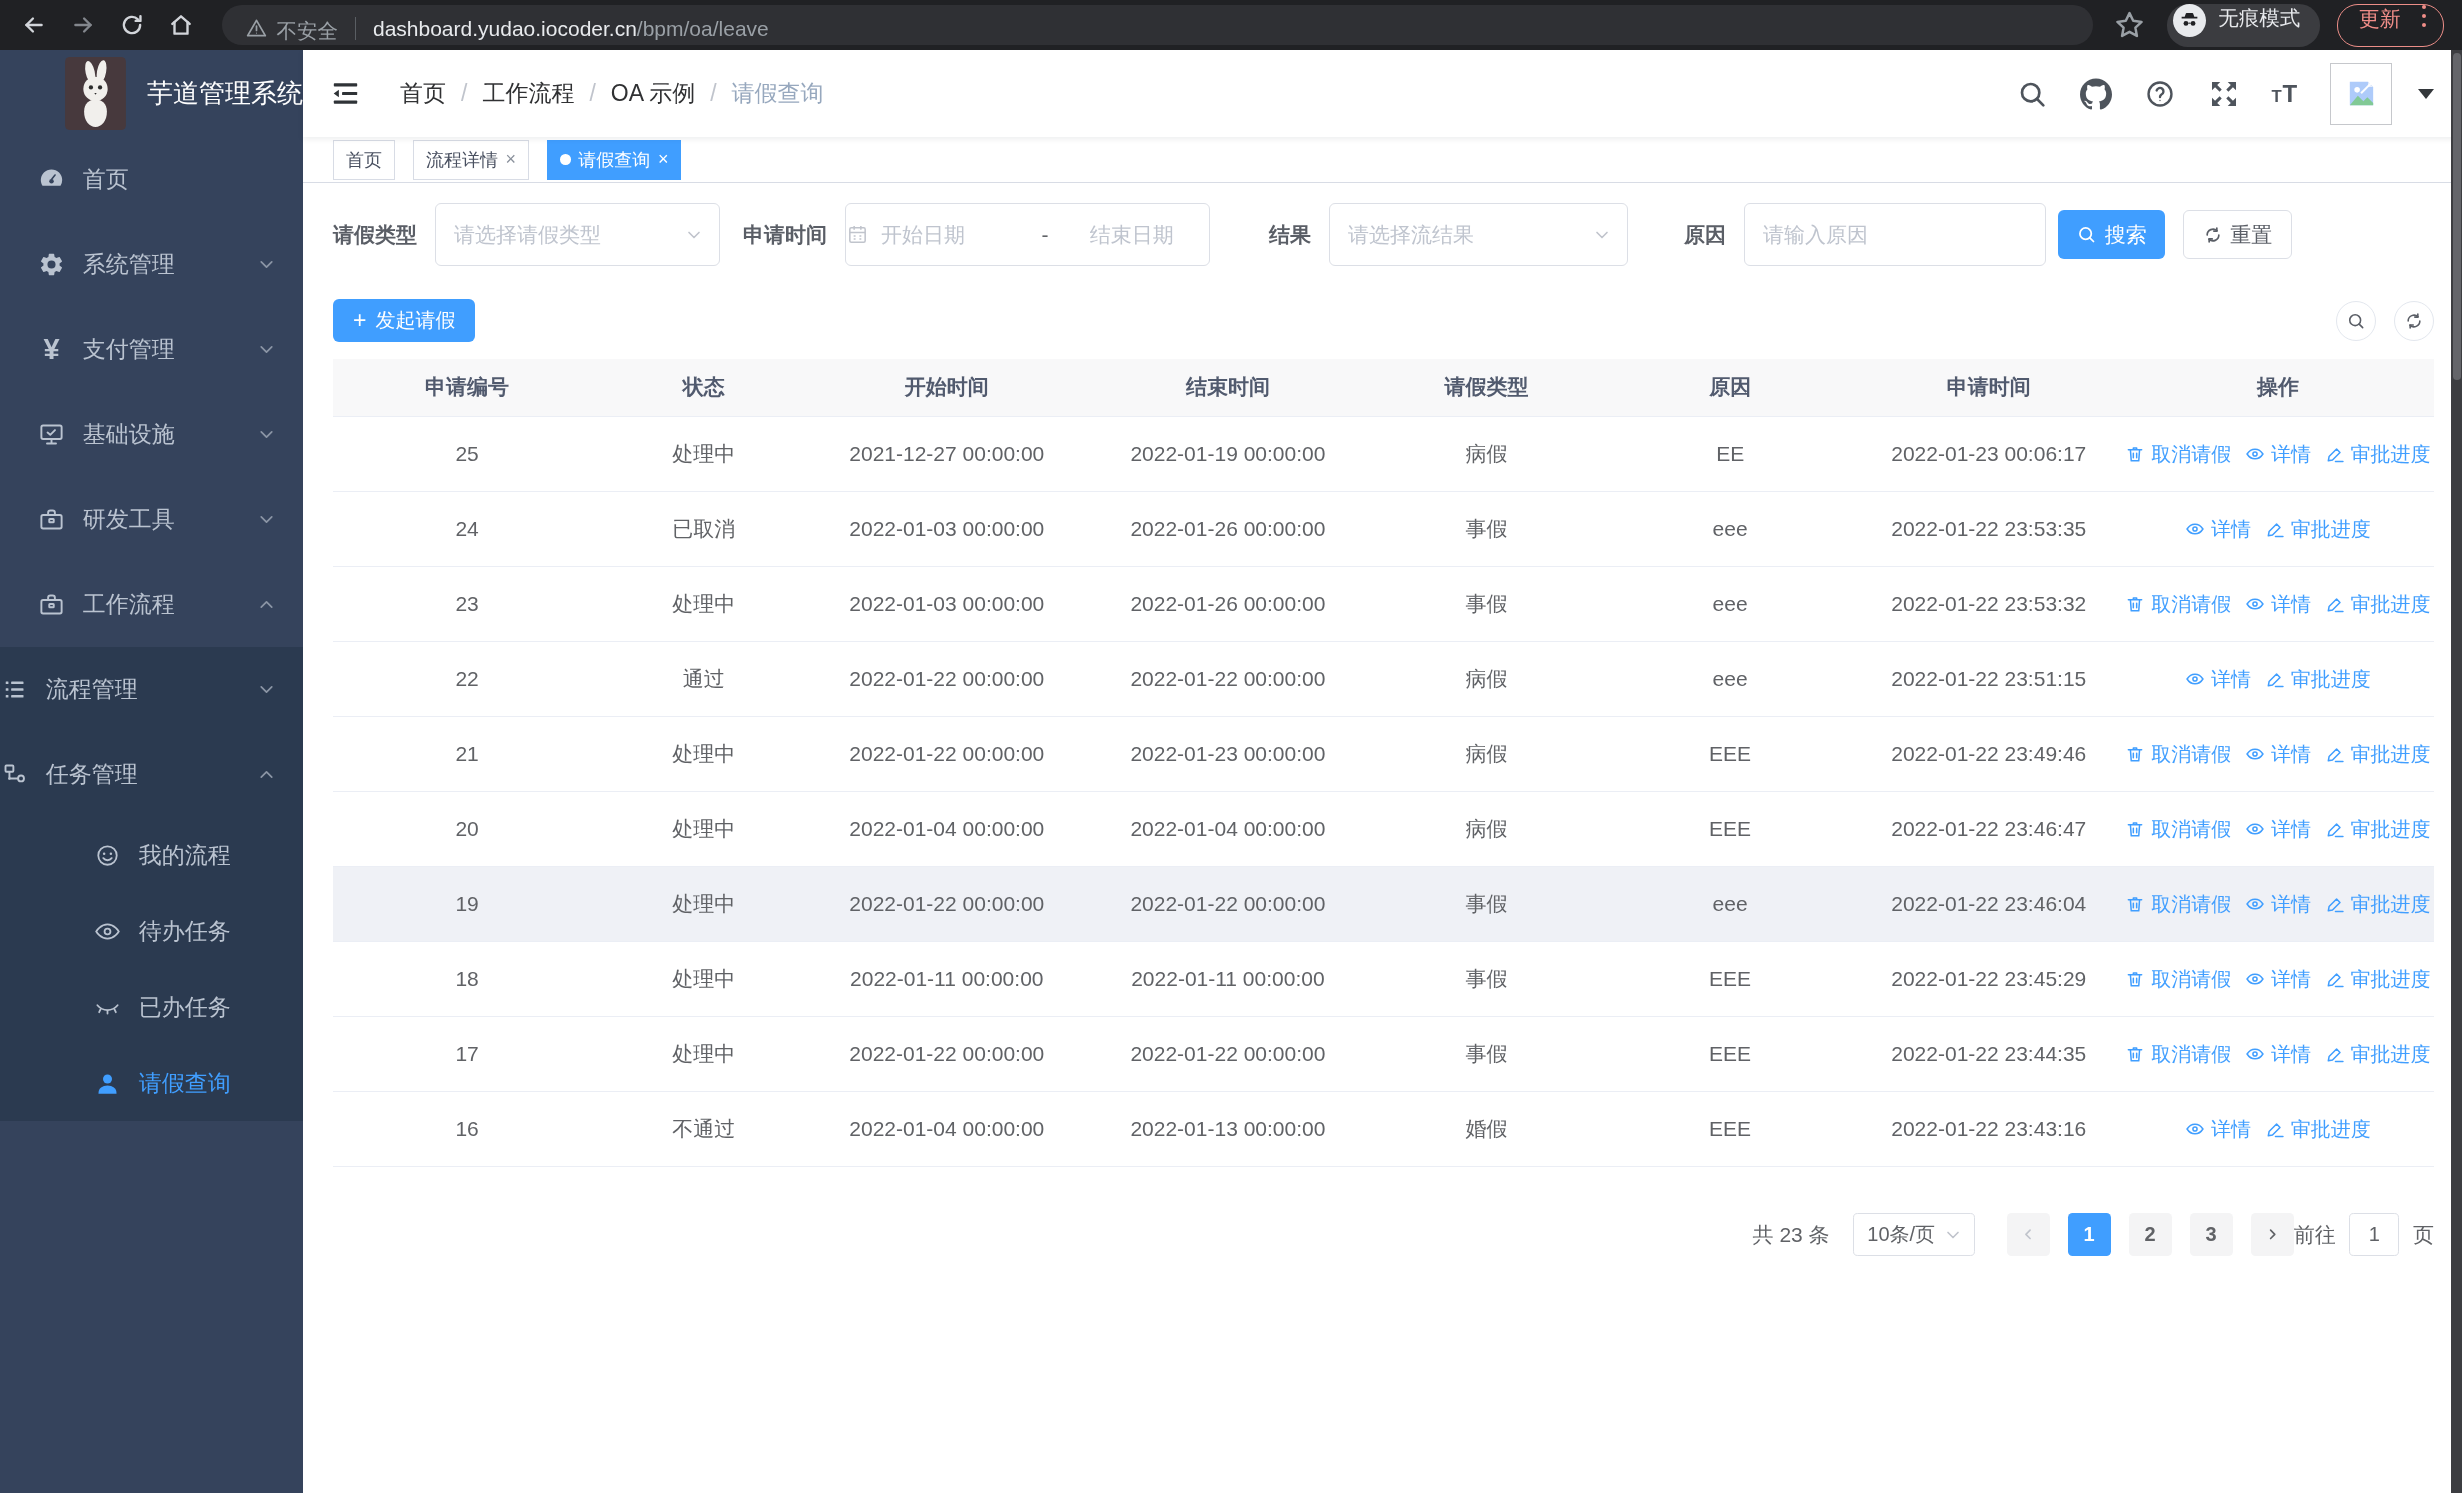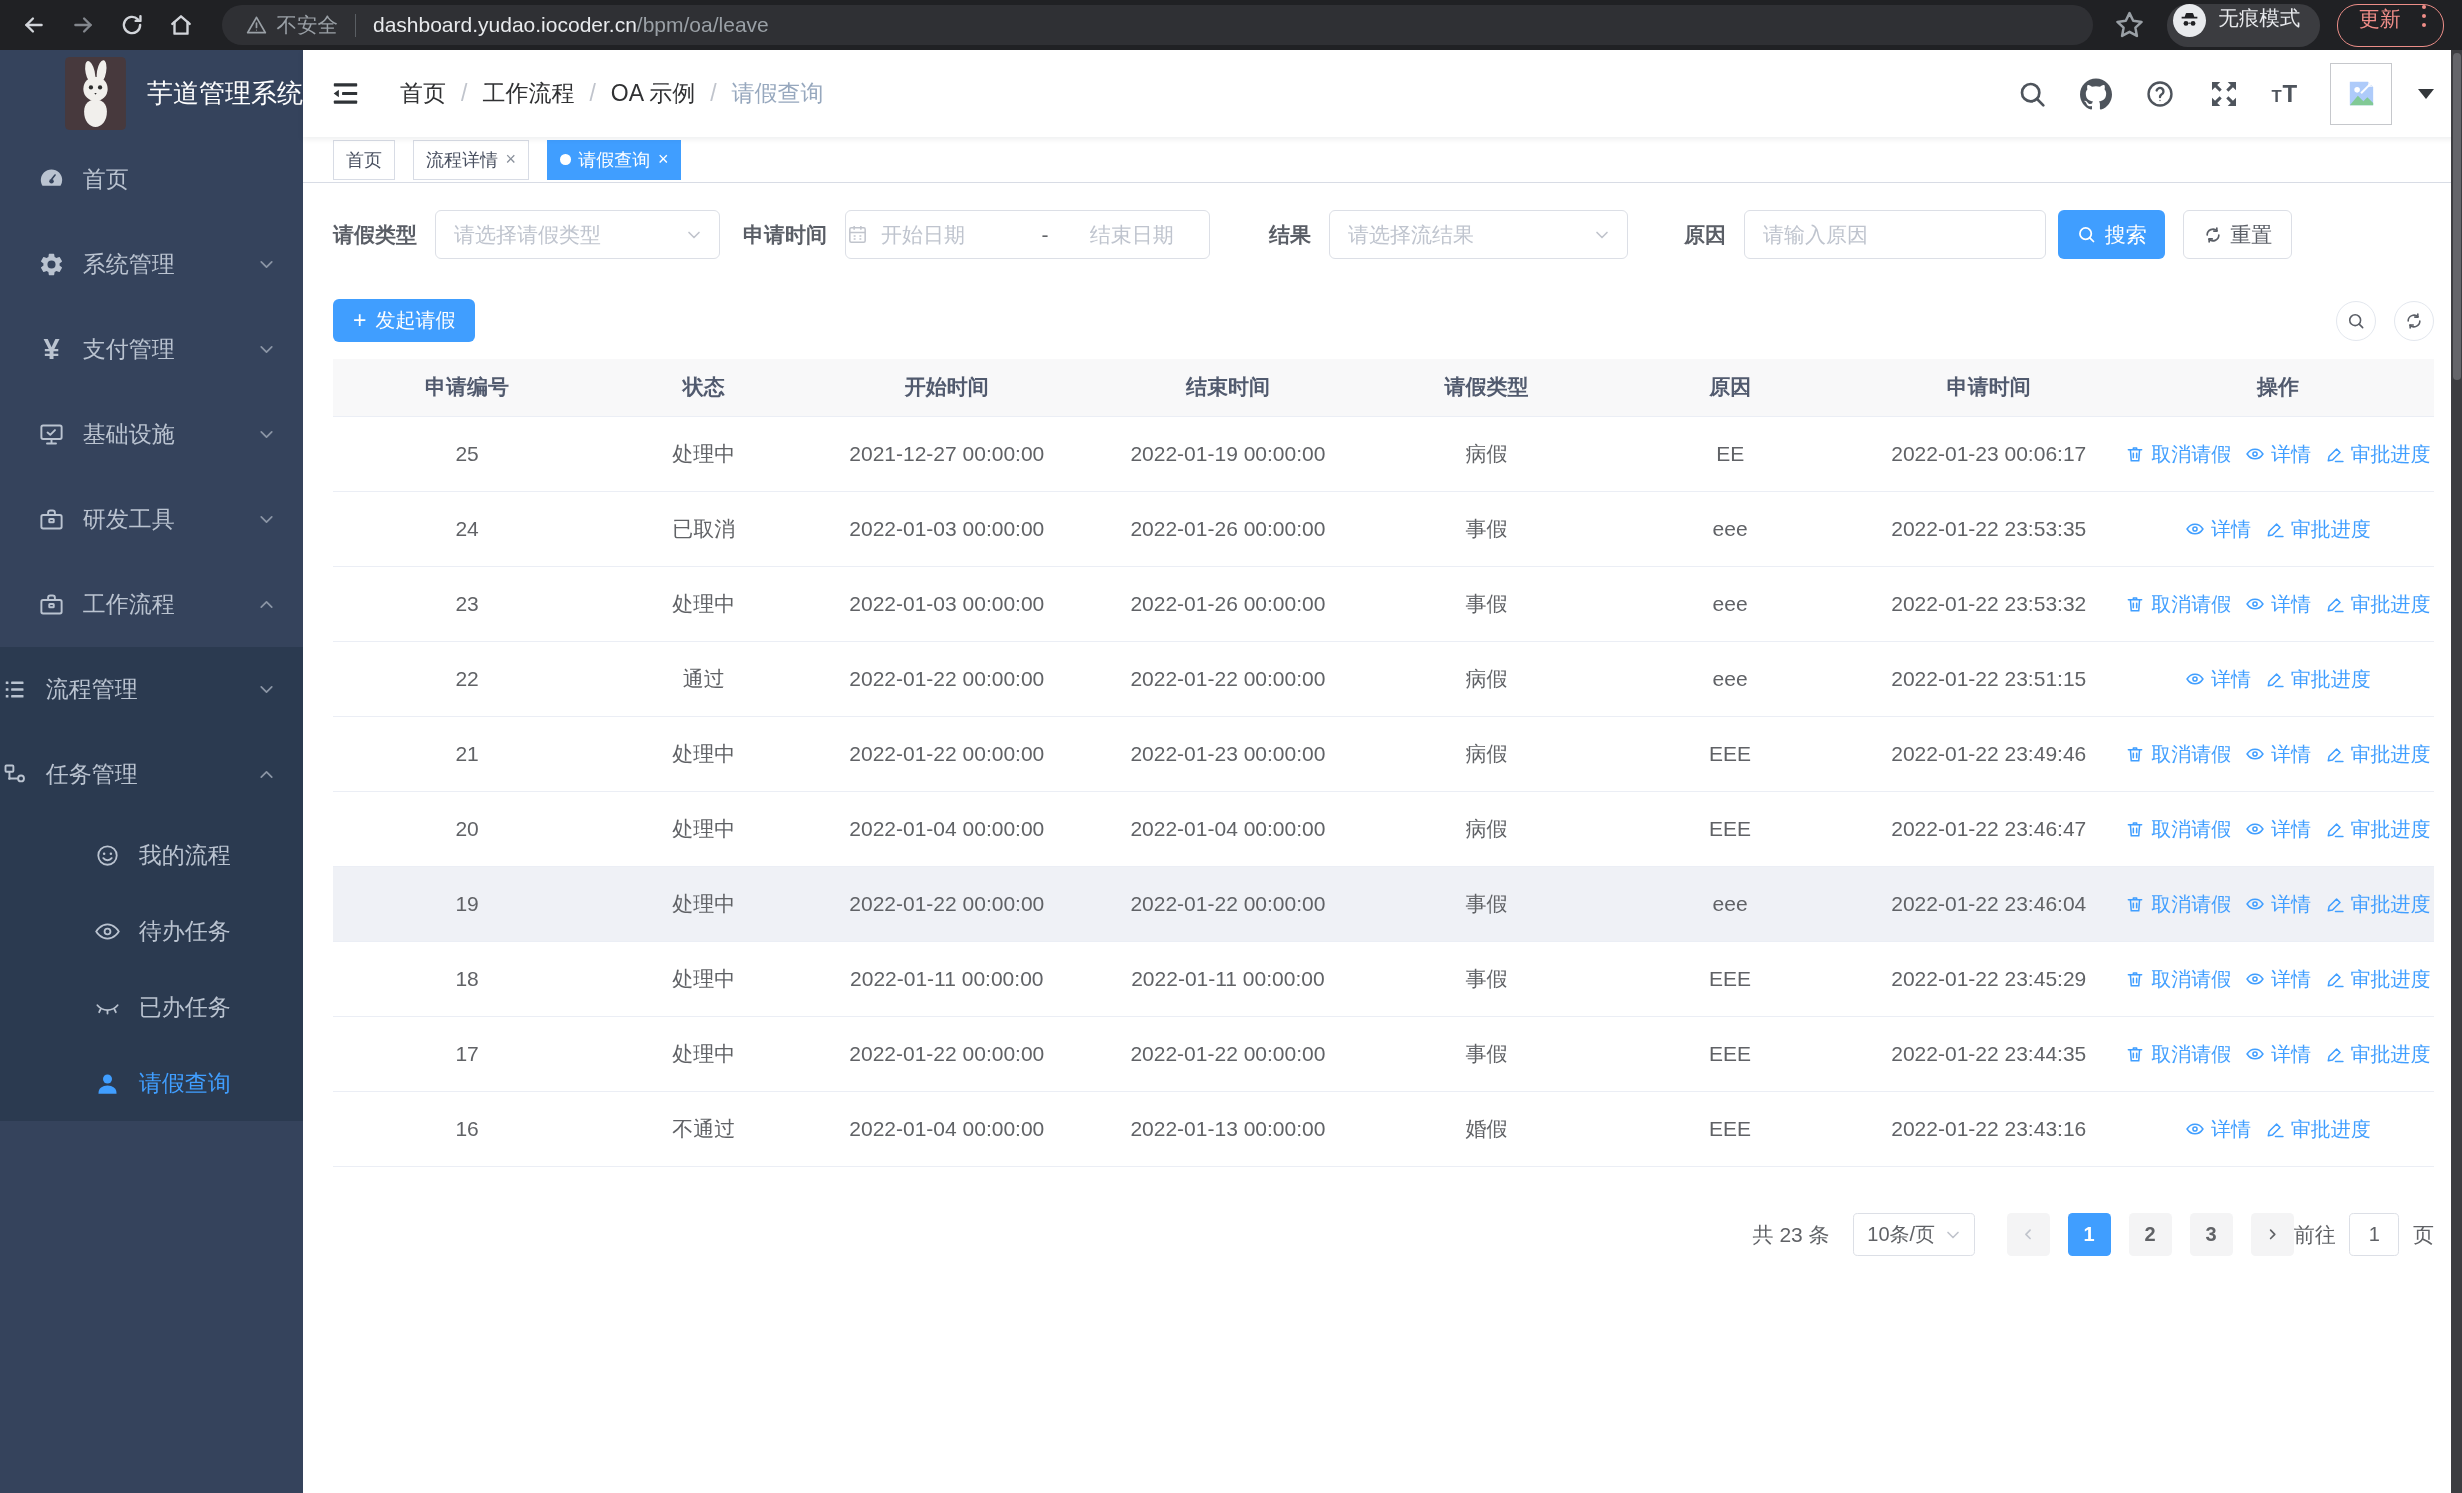--- a/index.html
+++ b/index.html
@@ -9,21 +9,21 @@
 .ic svg{width:100%;height:100%}
 
 
 .browser-bar{position:absolute;top:0;left:0;width:2462px;height:50px;background:#202124;
   display:flex;align-items:center;padding:0 15px;z-index:60}
 .nav-btn{width:37px;height:37px;display:flex;align-items:center;justify-content:center;
   color:#d2d5da;margin-right:12px;flex:none}
 .nav-btn svg{width:26px;height:26px}
 .nav-btn.fwd{color:#83878d}
 .url-pill{flex:1;height:40px;margin:0 20px 0 10.6px;background:#2f3034;border-radius:20px;
-  display:flex;align-items:center;padding:12px 23px;min-width:0}
+  display:flex;align-items:flex-start;padding:12px 23px;min-width:0}
 .warn-ic{width:23px;height:23px;color:#9aa0a6;flex:none}
 .sec-label{font-size:20.5px;color:#9aa0a6;margin-left:9px;white-space:nowrap}
 .pill-div{width:1.5px;height:23px;background:#5a5e63;margin:0 16.7px;flex:none}
 .url-host{font-size:21px;color:#e8eaed;white-space:nowrap}
 .url-path{font-size:21px;color:#9aa0a6;white-space:nowrap}
 .star-btn{width:33px;height:33px;color:#9aa0a6;margin-right:21px;flex:none}
 .incog{height:43px;background:#3b3c40;border-radius:21px;display:flex;align-items:flex-start;
   padding:0 20px 0 6px;margin-right:16.7px;flex:none}
 .incog-circle{width:33px;height:33px;border-radius:50%;background:#e8eaed;
   display:flex;align-items:center;justify-content:center;margin-right:12px}
@@ -80,21 +80,21 @@
 .tag-close{font-size:18px;color:#8a919c}
 .tag.active{background:#409eff;border-color:#409eff;color:#fff}
 .tag.active .tag-close{color:#fff}
 .tag-dot{width:10.6px;height:10.6px;border-radius:50%;background:#fff;flex:none}
 
 .content{padding:27px 29px 0 30px}
 
 
 .filters{display:flex;align-items:center;font-size:21px;height:49px}
 .f-label{font-weight:bold;color:#5a5e66;flex:none;white-space:nowrap}
-.ctl{height:49px;border:1.5px solid #dcdfe6;border-radius:6px;background:#fff;display:flex;align-items:center;flex:none}
+.ctl{height:63px;border:1.5px solid #dcdfe6;border-radius:6px;background:#fff;display:flex;align-items:center;flex:none}
 .ph{color:#bfc4ce;white-space:nowrap}
 .sel-type{width:285px;margin-left:18px;padding:0 15px 0 18px}
 .chev{width:20px;height:20px;color:#c0c4cc;flex:none}
 .chev svg{width:100%;height:100%}
 .push{margin-left:auto}
 .lbl-time{margin-left:23px}
 .date-range{width:365px;margin-left:18px;padding:0 0}
 .cal-ic{width:23px;height:23px;color:#c0c4cc;margin-right:12px;flex:none}
 .date-part{flex:1;text-align:left}
 .date-sep{color:#606266;margin:0 6px;flex:none}

